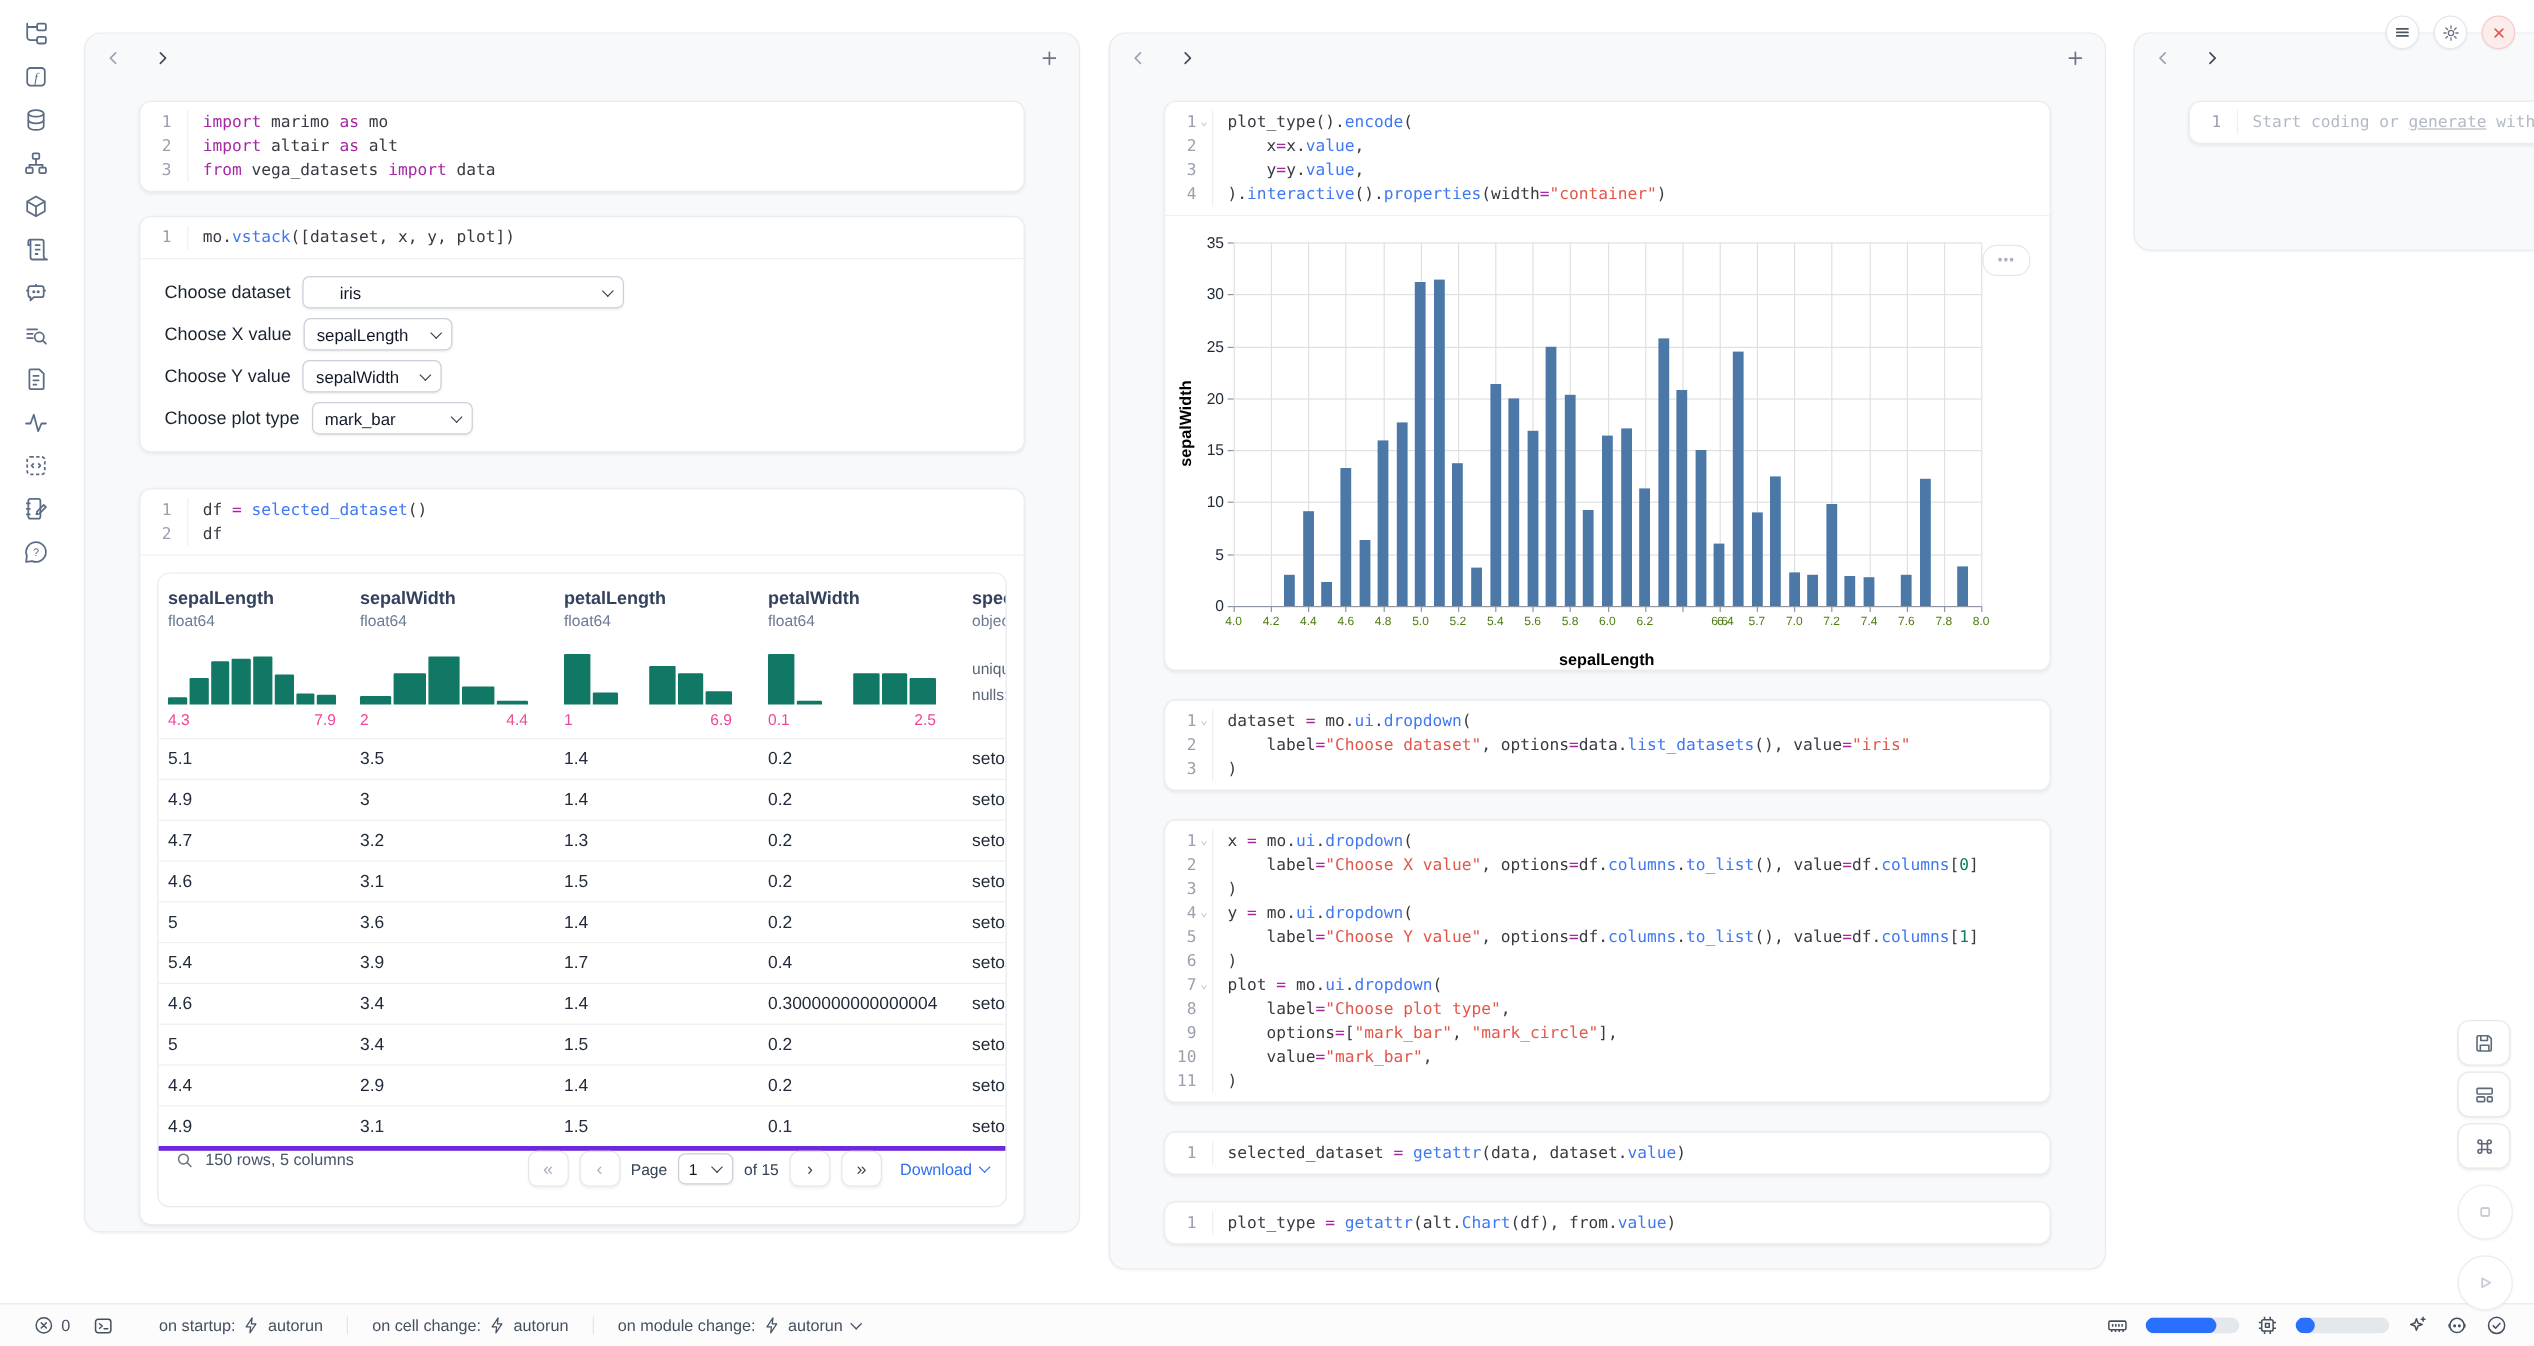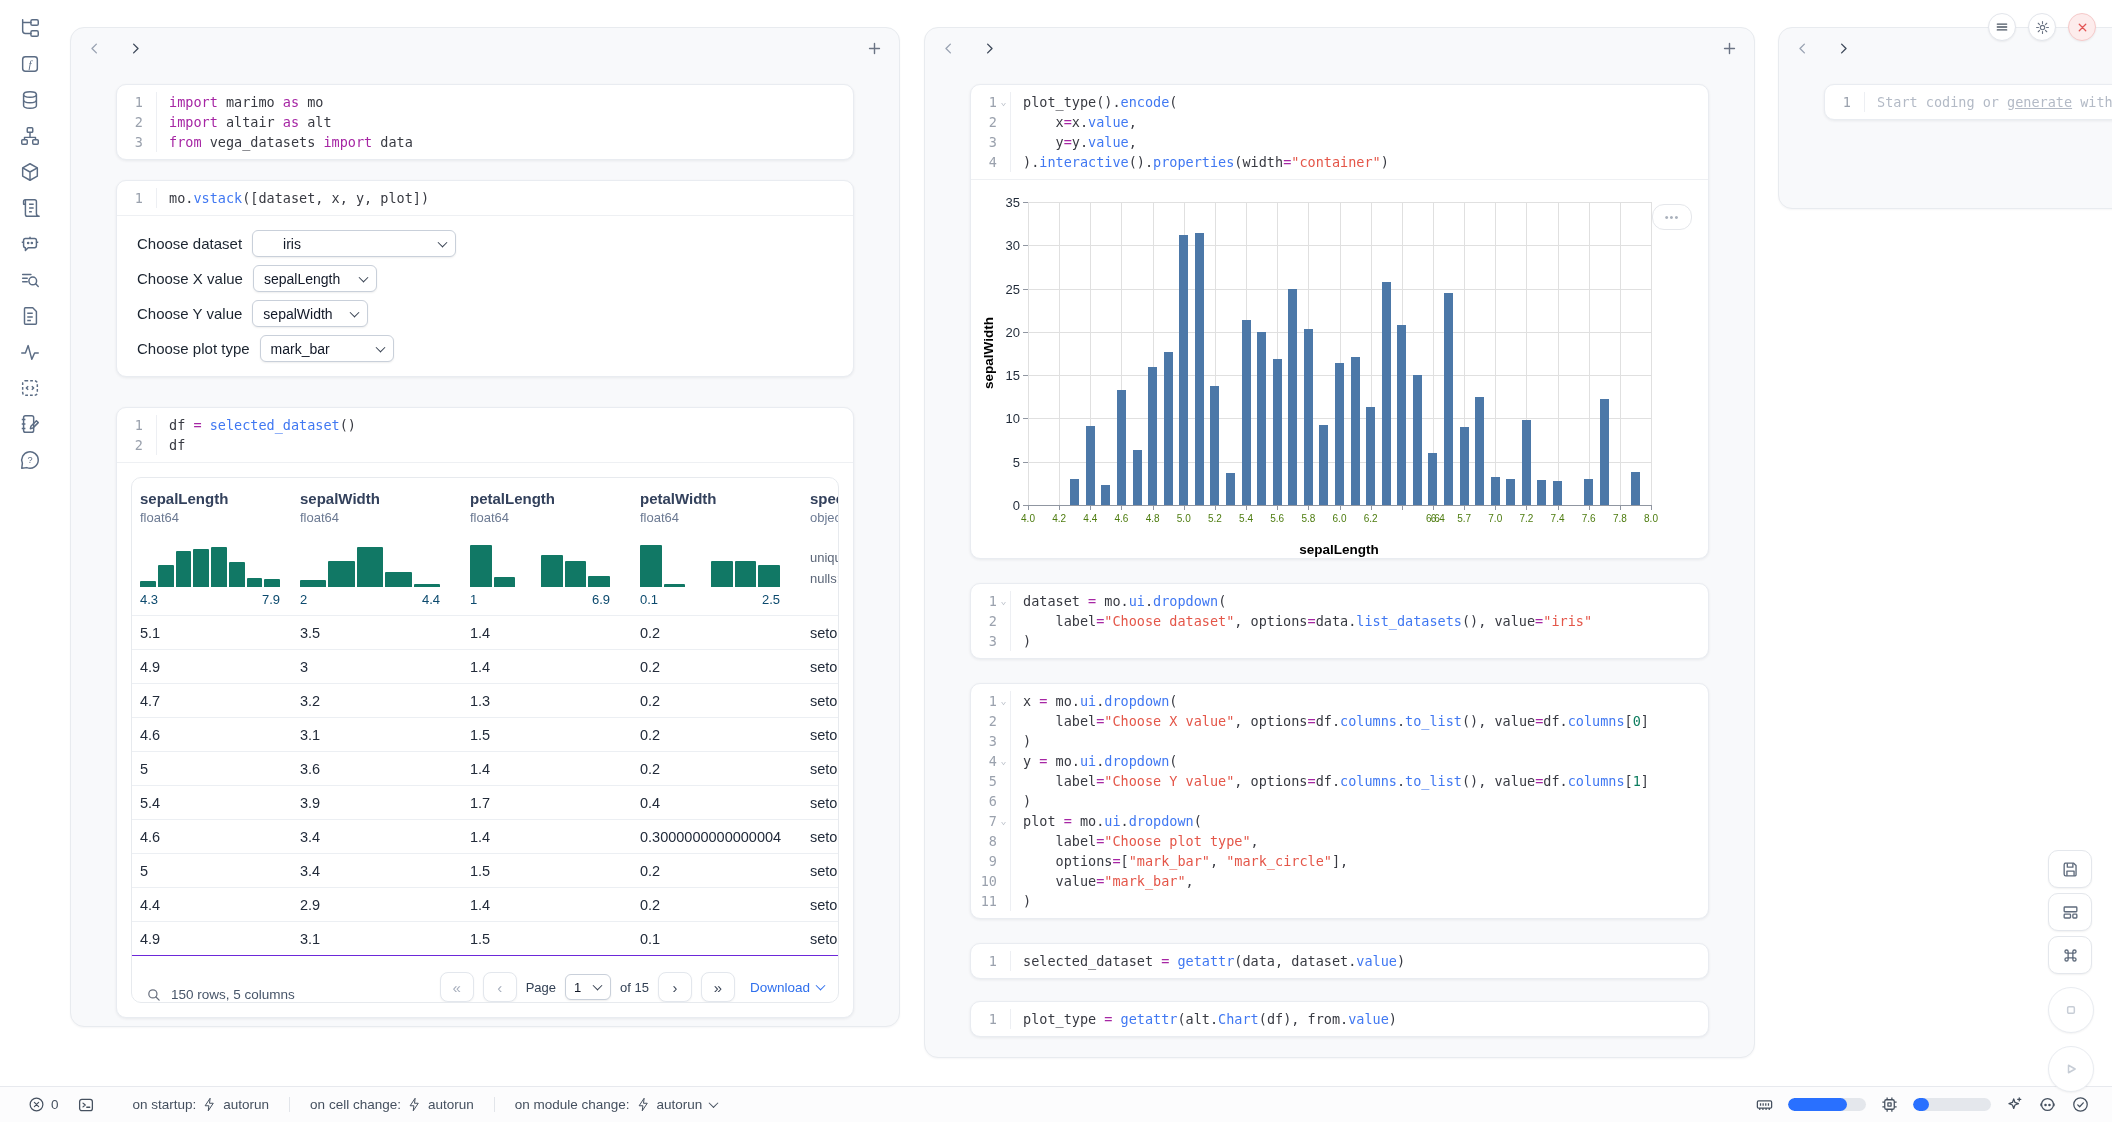--- a/index.html
+++ b/index.html
@@ -39,37 +39,37 @@
   .ctrl-row{display:flex;align-items:center;gap:10px;height:27px;margin-bottom:8px;}
   .ctrl-row:last-child{margin-bottom:0;}
   .ctrl-label{font-size:15px;color:#1b2430;}
   .sel{position:relative;display:inline-block;}
   .sel select{appearance:none;-webkit-appearance:none;height:27px;border:1px solid #c9d0da;border-radius:6px;
      background:#fff;box-shadow:0 1px 2px rgba(0,0,0,.07);font-size:14px;color:#111827;
      padding:0 26px 0 10px;font-family:inherit;}
   .sel::after{content:"";position:absolute;right:10px;top:50%;width:6px;height:6px;
      border-right:1.8px solid #374151;border-bottom:1.8px solid #374151;
      transform:translateY(-70%) rotate(45deg);pointer-events:none;}
-  .w-lg select{width:204px;padding-left:30px;} .w-x select{width:124px;} .w-y select{width:116px;} .w-p select{width:134px;}
+  .w-lg select{width:268px;padding-left:30px;} .w-x select{width:124px;} .w-y select{width:116px;} .w-p select{width:134px;}
   
   .tbl{margin:14px;border:1px solid #e7eaee;border-radius:10px;overflow:hidden;background:#fff;}
   .thead{display:flex;padding:12px 0 8px;overflow:hidden;}
   .thcol{flex:none;padding-left:8px;box-sizing:border-box;overflow:hidden;}
   .thcol.c0{width:160px;} .thcol.c1,.thcol.c2,.thcol.c3{width:170px;} .thcol.c4{width:200px;}
   .thname{font-weight:bold;font-size:15px;color:#33415c;white-space:nowrap;}
   .thtype{font-size:13px;color:#6c7a93;margin-top:3px;white-space:nowrap;}
   .hist{display:flex;align-items:flex-end;gap:2px;height:50px;width:140px;margin-top:12px;}
   .hist i{flex:1;background:#117865;border-radius:1px 1px 0 0;}
-  .minmax{display:flex;justify-content:space-between;width:140px;font-size:13px;color:#0c4a6e;margin-top:5px;}
+  .minmax{display:flex;justify-content:space-between;width:140px;font-size:13px;color:#ec4899;margin-top:5px;}
   .thmeta{font-size:13px;color:#5b6678;margin-top:22px;line-height:21px;white-space:nowrap;}
   .trow{display:flex;border-top:1px solid #eceff3;height:33px;align-items:center;
         font-size:14.5px;color:#222b3a;}
   .tcell{flex:none;padding-left:8px;box-sizing:border-box;white-space:nowrap;overflow:hidden;}
   .tcell.c0{width:160px;} .tcell.c1,.tcell.c2,.tcell.c3{width:170px;} .tcell.c4{width:200px;}
-  .tfoot{display:flex;align-items:flex-end;border-top:1px solid #6d28d9;height:46px;padding:0 14px;}
+  .tfoot{display:flex;align-items:flex-start;border-top:4px solid #6d28d9;height:46px;padding:0 14px;}
   .tf-left{display:flex;align-items:center;gap:10px;font-size:13.5px;color:#475569;}
   .tf-right{margin-left:auto;display:flex;align-items:center;gap:9px;}
   .pbtn{width:34px;height:30px;border:1px solid #e3e7ed;border-radius:8px;background:#fff;
         box-shadow:0 1px 2px rgba(0,0,0,.05);display:flex;align-items:center;justify-content:center;
         font-size:15px;color:#3c4658;cursor:pointer;font-family:inherit;padding:0;}
   .pbtn.dim{color:#a6aebc;}
   .pg-label{font-size:13px;color:#334155;}
   .sel-sm select{width:46px;height:26px;padding:0 20px 0 8px;font-size:13px;}
   .dl{display:flex;align-items:center;gap:4px;color:#2f6fed;font-size:13.5px;cursor:pointer;margin-left:6px;position:relative;padding-right:14px;}
   .dl::after{content:"";position:absolute;right:0;top:50%;width:6px;height:6px;border-right:1.6px solid #2f6fed;border-bottom:1.6px solid #2f6fed;transform:translateY(-70%) rotate(45deg);}

